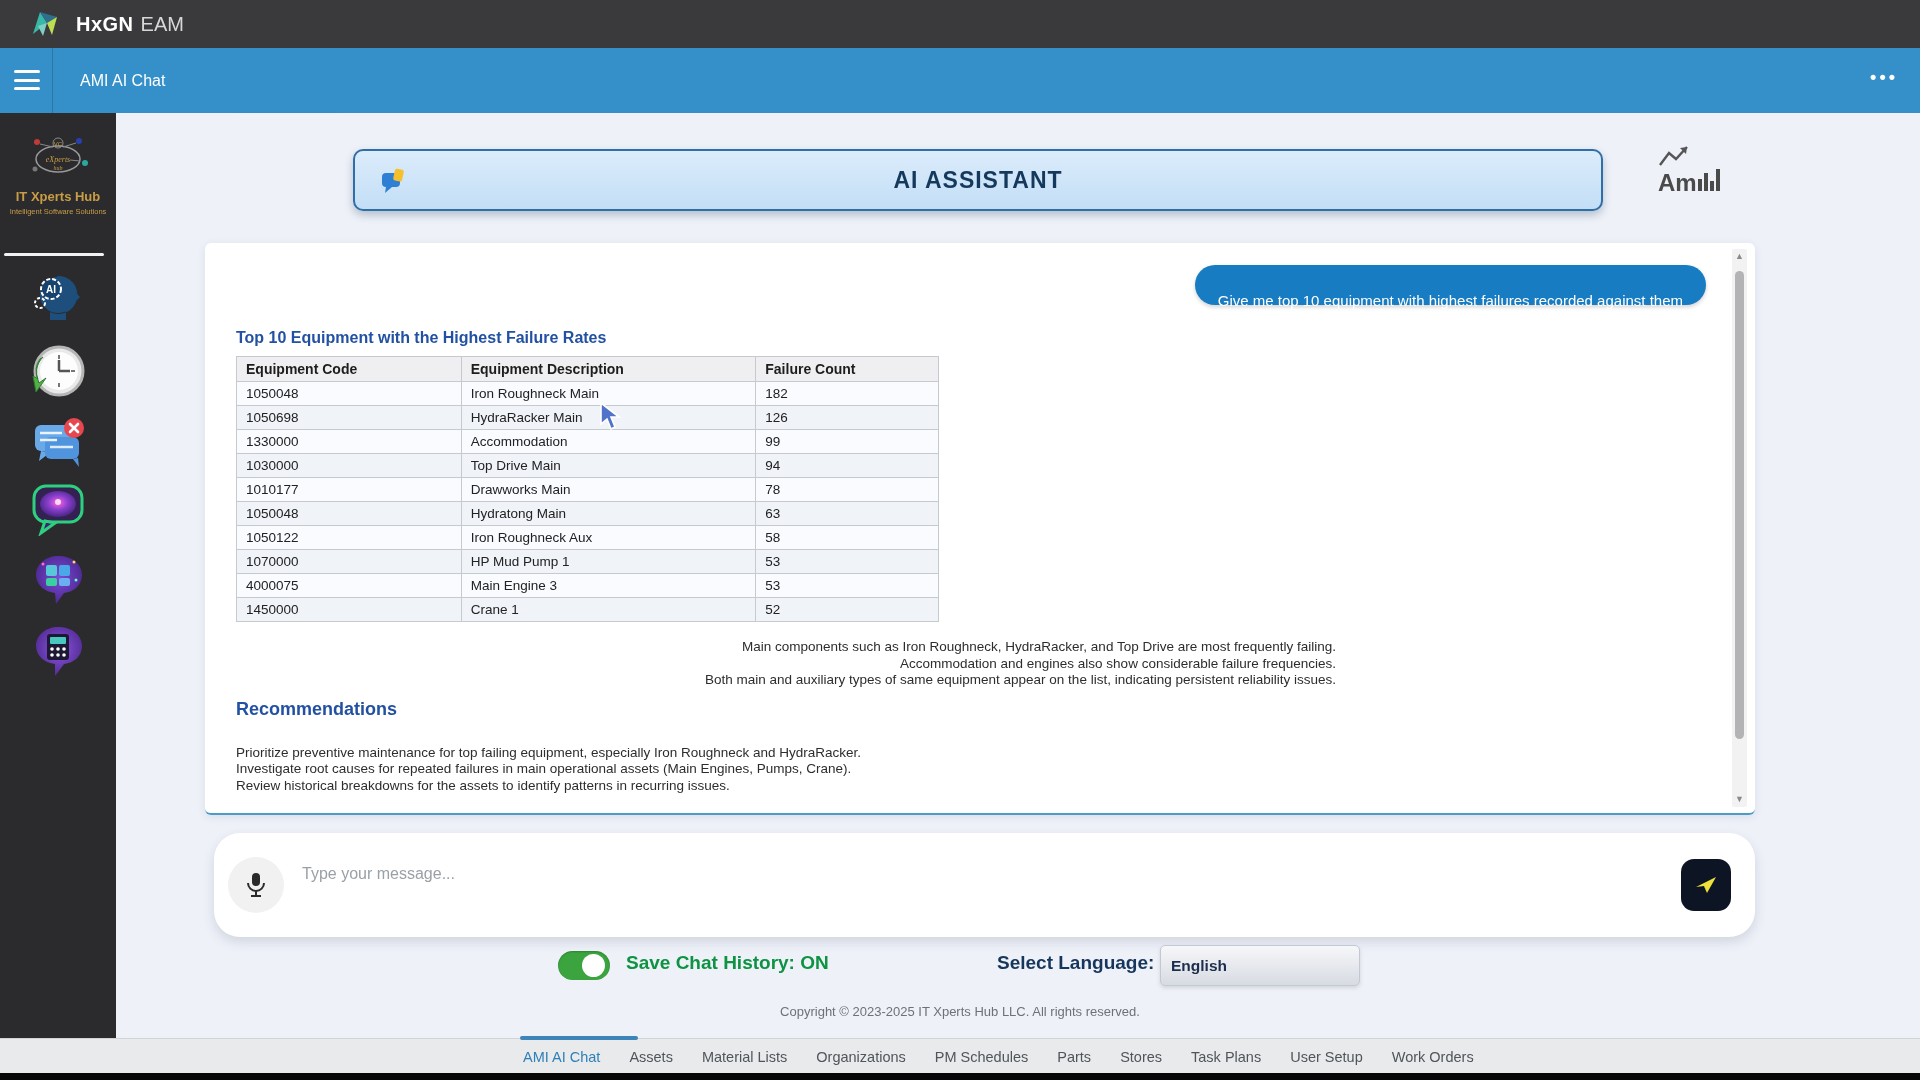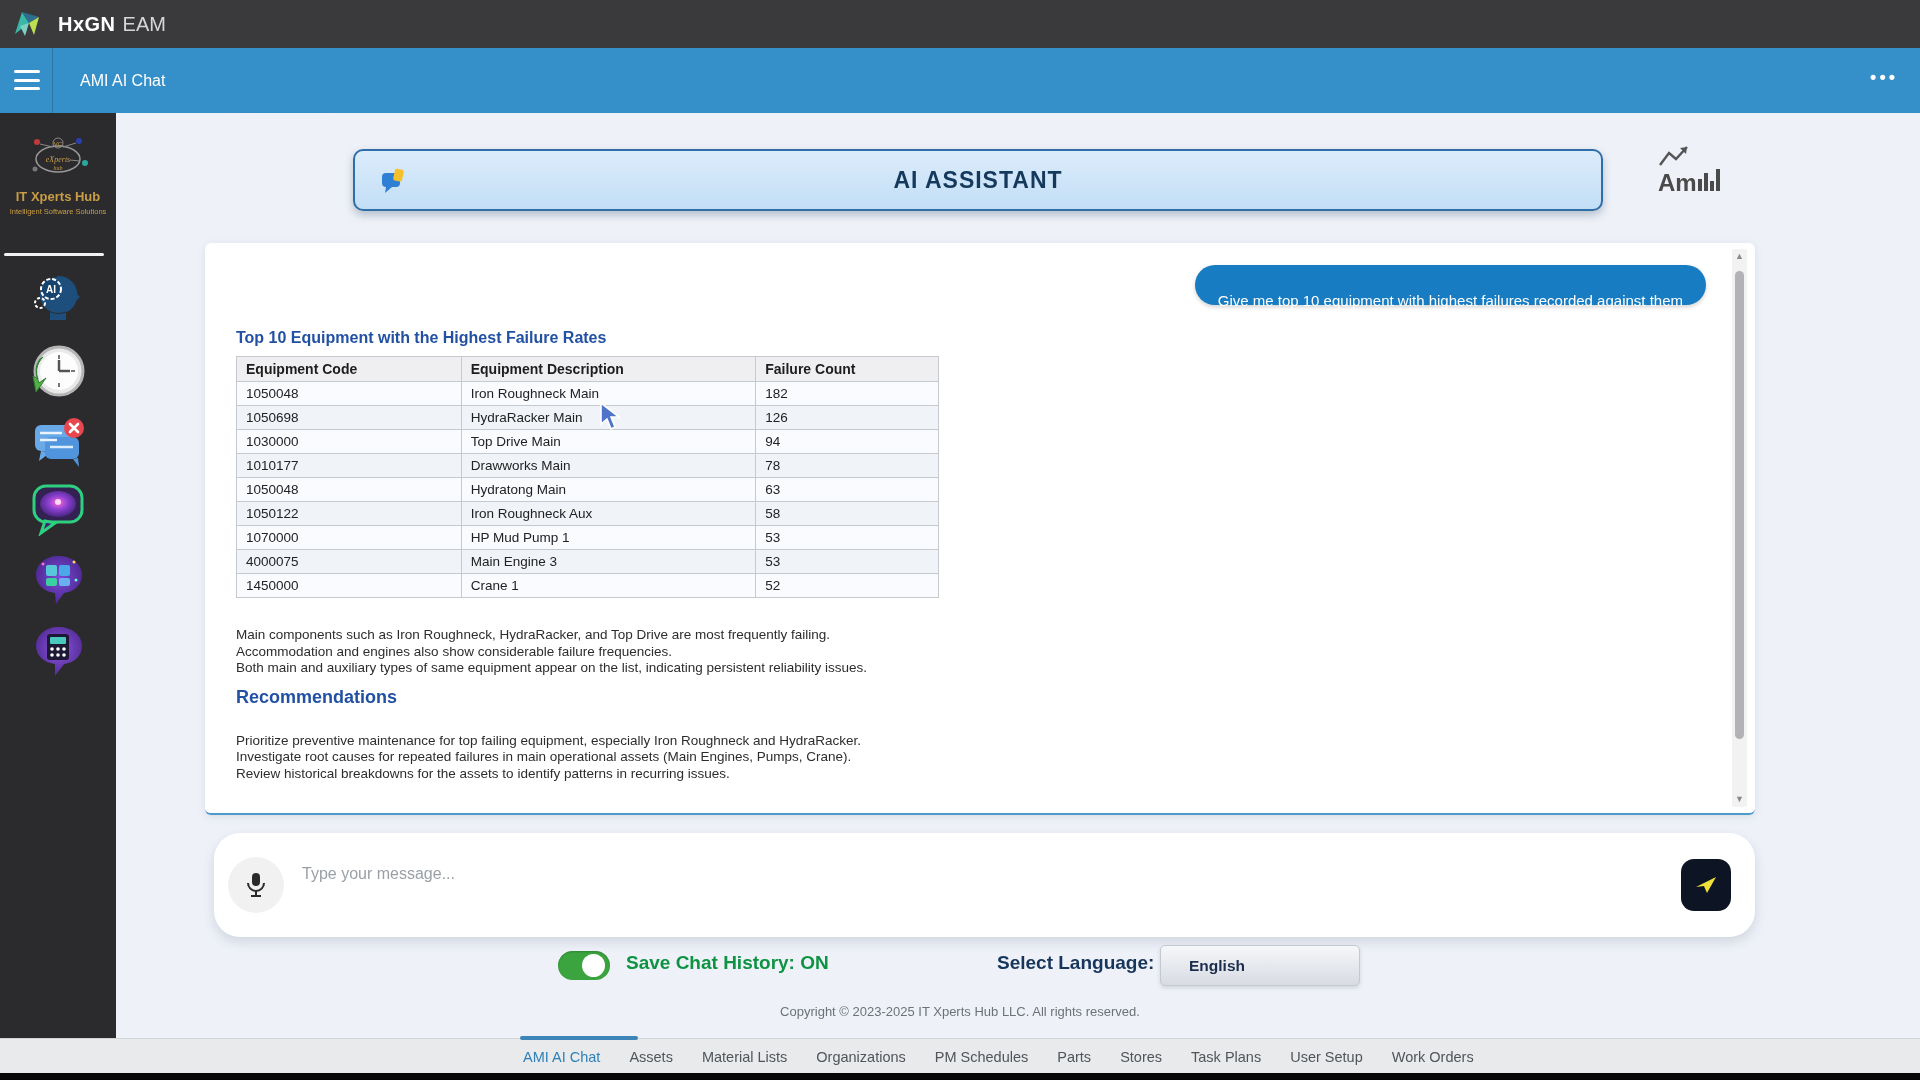--- a/index.html
+++ b/index.html
@@ -1,20 +1,20 @@
 <!DOCTYPE html>
 <html><head>
 <meta charset="utf-8">
 <style>
   * { margin:0; padding:0; box-sizing:border-box; }
   html,body { width:1920px; height:1080px; overflow:hidden; }
   body { font-family:"Liberation Sans", sans-serif; background:#eef1f8; position:relative; }
 
   
-  .topbar { position:absolute; left:0; top:0; width:1920px; height:48px; background:#3a3a3d; display:flex; align-items:center; padding-left:12px; }
+  .topbar { position:absolute; left:0; top:0; width:1920px; height:48px; background:#3a3a3d; display:flex; align-items:center; padding-left:30px; }
   .hxgn-logo { width:32px; height:32px; margin-right:14px; }
   .brand { color:#fff; font-size:20px; font-weight:bold; letter-spacing:.5px; }
   .suite { color:#d7d7d7; font-size:20px; font-weight:400; margin-left:7px; }
 
   
   .navbar { position:absolute; left:0; top:48px; width:1920px; height:65px; background:#3590c9; }
   .nav-sep { position:absolute; left:52px; top:0; width:1px; height:65px; background:rgba(0,0,0,.18); }
   .hamburger { position:absolute; left:14px; top:22px; width:26px; height:20px; display:flex; flex-direction:column; justify-content:space-between; cursor:pointer; }
   .hamburger span { display:block; height:3px; background:#fff; border-radius:2px; }
   .nav-title { position:absolute; left:80px; top:0; height:65px; line-height:65px; color:#fff; font-size:16px; }
@@ -50,38 +50,38 @@
   .vscroll .thumb { position:absolute; left:3px; top:22px; width:9px; height:468px; background:#b3b3b6; border-radius:5px; cursor:grab; }
 
   .response { position:absolute; left:31px; top:86px; width:1100px; }
   .tbl-title { color:#2251a3; font-size:16px; font-weight:bold; margin-bottom:9px; }
   table.failures { border-collapse:collapse; width:703px; }
   table.failures th, table.failures td { border:1px solid #c6c9ce; text-align:left; padding:4px 9px; height:17px; }
   table.failures th { background:#efeff1; font-size:14px; color:#1d1d1d; font-weight:bold; }
   table.failures td { font-size:13.5px; color:#222; background:#fafbfe; }
   table.failures tr:nth-child(even) td { background:#f0f3f8; }
   table.failures col.c1{width:225px} table.failures col.c2{width:295px} table.failures col.c3{width:183px}
-  .summary { margin-top:29px; font-size:13.5px; line-height:16.6px; color:#2d2d2d; }
+  .summary { margin-top:17px; font-size:13.5px; line-height:16.6px; color:#2d2d2d;text-align:right; }
   .rec-head { margin-top:10px; color:#2251a3; font-size:18px; font-weight:bold; }
   .rec-lines { margin-top:25px; font-size:13.5px; line-height:16.6px; color:#2d2d2d; }
 
   
   .composer { position:absolute; left:98px; top:720px; width:1541px; height:104px; background:#fff; border-radius:26px; box-shadow:0 5px 12px rgba(40,60,90,.15); }
   .mic-btn { position:absolute; left:14px; top:24px; width:56px; height:56px; border-radius:50%; background:#f1f1f2; display:flex; align-items:center; justify-content:center; cursor:pointer; }
   .composer input { position:absolute; left:88px; top:18px; width:1380px; height:46px; border:none; outline:none; font-size:16px; color:#333; font-family:"Liberation Sans",sans-serif; background:transparent; }
   .composer input::placeholder { color:#9aa0a6; }
   .send-btn { position:absolute; right:24px; top:26px; width:50px; height:52px; background:#0d1424; border:none; border-radius:13px; cursor:pointer; display:flex; align-items:center; justify-content:center; }
 
   
   .settings-row { position:absolute; left:0; top:832px; width:1804px; height:46px; }
   .toggle { position:absolute; left:442px; top:6px; width:52px; height:29px; background:#3ba43f; border-radius:15px; cursor:pointer; box-shadow:inset 0 1px 2px rgba(0,0,0,.2); }
   .toggle .knob { position:absolute; left:24px; top:3px; width:23px; height:23px; background:#fff; border-radius:50%; }
   .save-label { position:absolute; left:510px; top:7px; color:#0d9342; font-size:19px; font-weight:bold; }
   .lang-label { position:absolute; left:881px; top:7px; color:#16365c; font-size:19px; font-weight:bold; }
-  .lang-select { position:absolute; left:1044px; top:0; width:200px; height:41px; background:linear-gradient(180deg,#f6f7f9,#d7dbe2); border:1px solid #c3c8d2; border-radius:5px; box-shadow:0 2px 4px rgba(0,0,0,.12); line-height:39px; padding-left:28px; font-size:15.5px; font-weight:bold; color:#1d2d4d; cursor:pointer; }
+  .lang-select { position:absolute; left:1044px; top:0; width:200px; height:41px; background:linear-gradient(180deg,#f6f7f9,#d7dbe2); border:1px solid #c3c8d2; border-radius:5px; box-shadow:0 2px 4px rgba(0,0,0,.12); line-height:39px; padding-left:10px; font-size:15.5px; font-weight:bold; color:#1d2d4d; cursor:pointer; }
 
   .copyright { position:absolute; left:0; top:1004px; width:1920px; text-align:center; color:#6d7278; font-size:13px; }
 
   
   .tabbar { position:absolute; left:0; top:1038px; width:1920px; height:36px; background:#e9eaec; border-top:1px solid #d2d3d6; }
   .tab-indicator { position:absolute; left:520px; top:-3px; width:118px; height:4px; background:#3d85b8; border-radius:2px; }
   .tabs { position:absolute; left:523px; top:0; height:36px; display:flex; align-items:center; gap:29px; }
   .tab { font-size:14.5px; color:#50555b; cursor:pointer; white-space:nowrap; }
   .tabs .tab:first-of-type { color:#2e80b8; }
   .bottom-strip { position:absolute; left:0; top:1073px; width:1920px; height:7px; background:#070707; }
@@ -267,20 +267,25 @@
               <td>Iron Roughneck Main</td>
               <td>182</td>
             </tr>
 
             <tr>
               <td>1050698</td>
               <td>HydraRacker Main</td>
               <td>126</td>
             </tr>
 
+            <tr>
+              <td>1330000</td>
+              <td>Accommodation</td>
+              <td>99</td>
+            </tr>
 
             <tr>
               <td>1030000</td>
               <td>Top Drive Main</td>
               <td>94</td>
             </tr>
 
             <tr>
               <td>1010177</td>
               <td>Drawworks Main</td>

